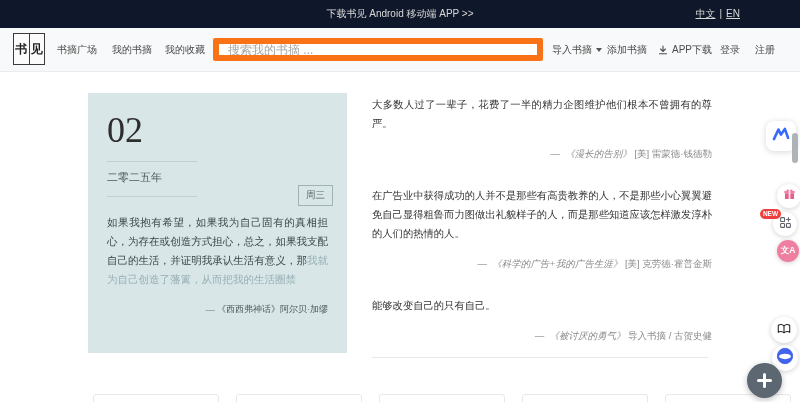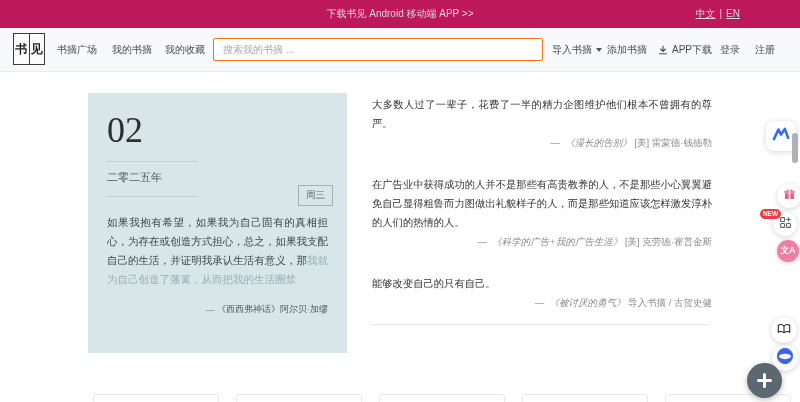--- a/index.html
+++ b/index.html
@@ -1,40 +1,40 @@
 <!DOCTYPE html>
 <html><head>
 <meta charset="utf-8">
 <style>
   * { margin:0; padding:0; box-sizing:border-box; }
   html,body { width:800px; height:402px; overflow:hidden; background:#fff;
     font-family:"Liberation Sans","DejaVu Sans",sans-serif; }
   #stage { position:relative; width:800px; height:402px; background:#fff; overflow:hidden; }
 
   
-  .topbar { position:absolute; left:0; top:0; width:800px; height:28px; background:#be185d; }
+  .topbar { position:absolute; left:0; top:0; width:800px; height:28px; background:#0f172a; }
   .topbar .promo { position:absolute; left:0; right:0; top:0; height:28px; line-height:28px;
     text-align:center; font-size:10px; color:#d8d8d8; }
   .topbar .lang { position:absolute; right:58px; top:0; height:28px; line-height:28px;
     font-size:10px; color:#d8d8d8;text-decoration:underline; }
   .topbar .lang span { margin:0 2px; }
 
   
   .header { position:absolute; left:0; top:28px; width:800px; height:44px;
     background:#f8f9fa; border-bottom:1px solid #ececec; }
   .logo-box { position:absolute; left:13px; top:5px; width:32px; height:32px;
     border:1px solid #3c3c3c; display:flex; background:#fbfbfc; }
   .logo-cell { flex:1; display:flex; align-items:center; justify-content:center;
     font-family:"Liberation Serif","DejaVu Serif",serif; font-size:12px; font-weight:bold; color:#222; }
   .logo-cell + .logo-cell { border-left:1px solid #3c3c3c; }
   .nav-item { position:absolute; top:0; height:43px; line-height:43px; font-size:10px;
     color:#4a4a4a; cursor:pointer; }
   .search { position:absolute; left:213px; top:10px; width:330px; height:23px;
-    border:1px solid #f97316; border-radius:2px; background:#fff; padding:0 9px;
-    font-size:10px; color:#333; outline:none;
+    border:6px solid #f97316; border-radius:2px; background:#fff; padding:0 9px;
+    font-size:12px; color:#333; outline:none;
     font-family:"Liberation Sans","DejaVu Sans",sans-serif; }
   .search::placeholder { color:#a6a6a6; }
   .hact { position:absolute; top:0; height:43px; line-height:43px; font-size:10px;
     color:#4a4a4a; cursor:pointer; display:flex; align-items:center; }
   .caret { display:inline-block; width:0; height:0; margin-left:4px;
     border-left:3.5px solid transparent; border-right:3.5px solid transparent;
     border-top:4px solid #555; }
   .dl-icon { margin-right:4px; display:inline-flex; }
 
   
@@ -51,21 +51,21 @@
     text-align:justify; }
   .dc-quote .fade { color:#96b0b6; }
   .dc-attr { margin-top:14px; font-size:9px; color:#4d5a5d; text-align:right; }
 
   
   .quotes-col { position:absolute; left:372px; top:95px; width:340px; }
   .more-link { font-size:10.5px; color:#7f9aa3; height:14px; line-height:14px;
     margin-bottom:14px; cursor:pointer; }
   .more-link .arrow { margin-left:5px; font-size:11px; }
   .q-text { font-size:10.3px; line-height:19px; color:#333; text-align:justify; }
-  .q-attr { font-size:9.5px; color:#8b8b8b; text-align:right; margin-top:3px;
+  .q-attr { font-size:9.5px; color:#8b8b8b; text-align:right; margin-top:14px;
     height:13px; line-height:13px; }
   .q-attr .book { font-style:italic; font-family:"Liberation Serif","DejaVu Serif",serif; }
   .q-gap { margin-bottom:26px; }
   .q-divider { border:none; border-top:1px solid #e8e8e8; width:336px; margin-top:15px; }
 
   
   .mini-card { position:absolute; top:394px; width:126px; height:20px; background:#fff;
     border:1px solid #e8e8e8; border-radius:3px; }
 
   

